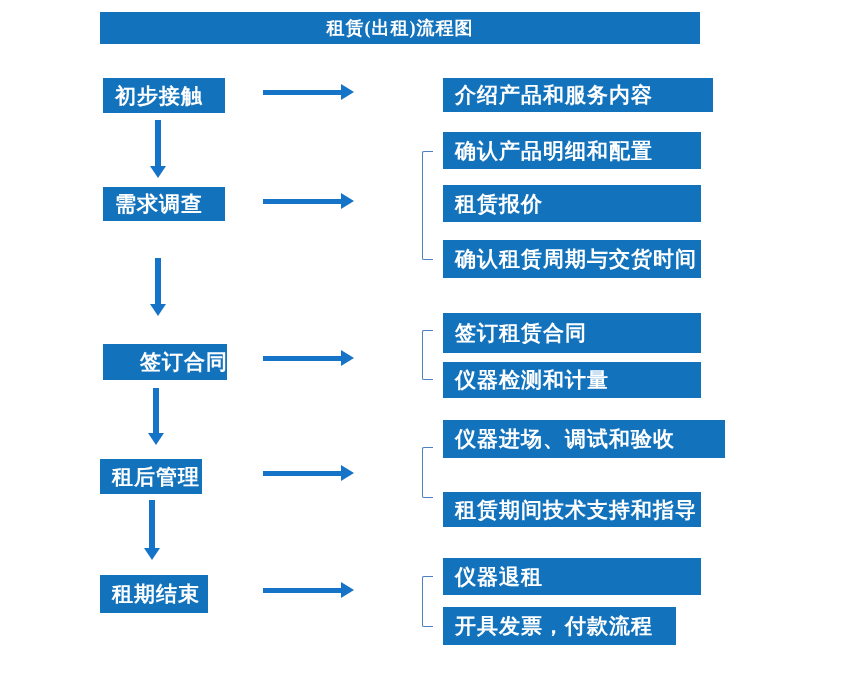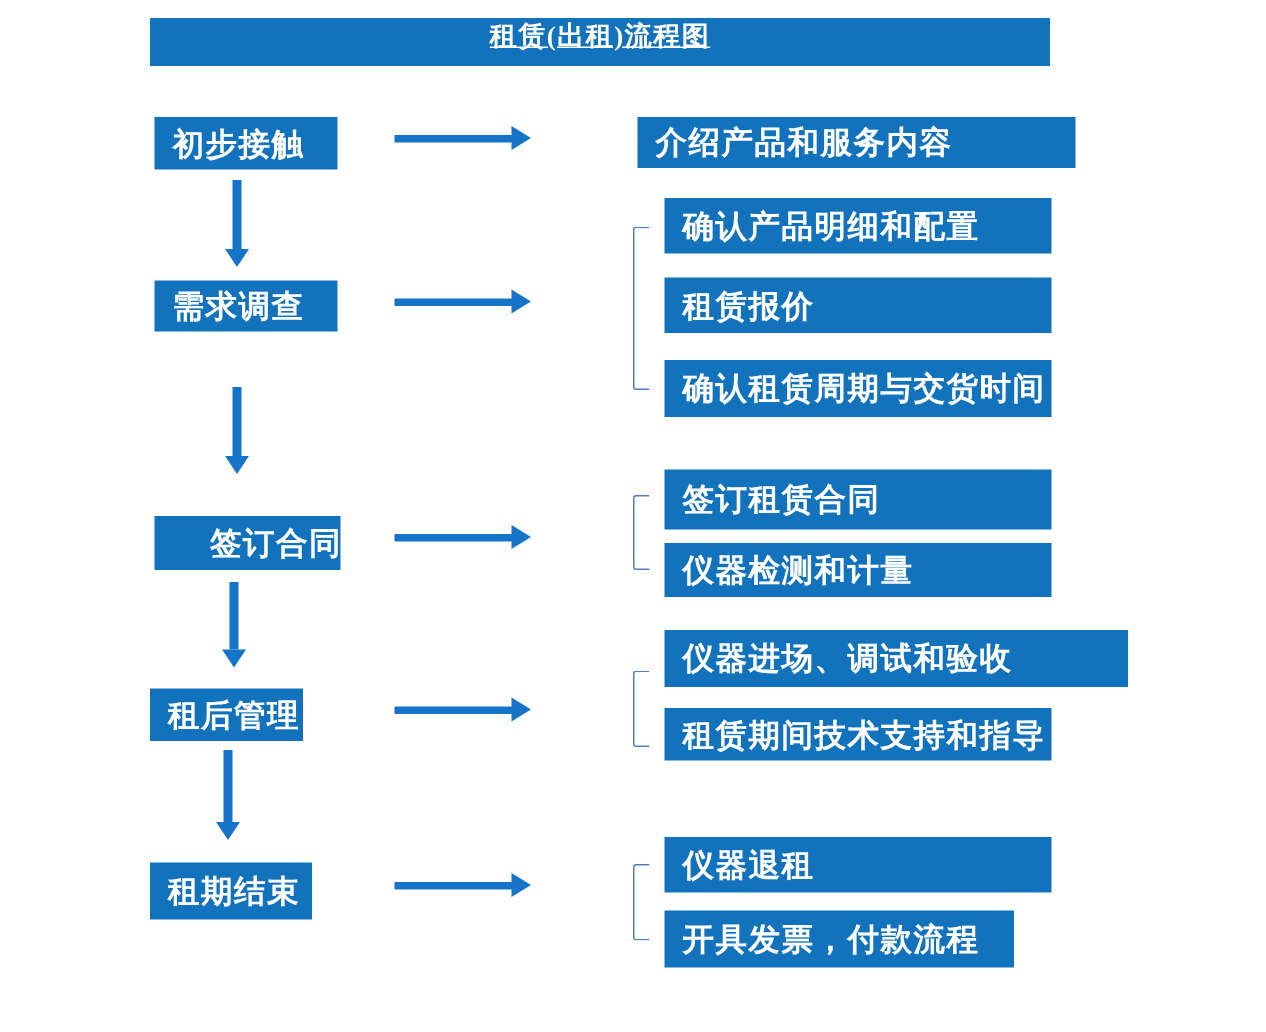--- a/index.html
+++ b/index.html
@@ -19,24 +19,23 @@
     overflow: hidden;
     font-family: "Liberation Serif", "DejaVu Serif", serif;
   }
   .title-bar {
     position: absolute;
     background: var(--box-blue);
     color: var(--text-white);
     font-size: 18px;
     font-weight: bold;
     display: flex;
-    align-items: flex-start;
+    align-items: center;
     justify-content: center;
     letter-spacing: 1px;
-    text-decoration: underline;
   }
   .stage-box, .detail-box {
     position: absolute;
     background: var(--box-blue);
     color: var(--text-white);
     font-size: 21px;
     font-weight: bold;
     display: flex;
     align-items: center;
     padding-left: 12px;
@@ -138,24 +137,24 @@
   <div class="h-arrow" style="left:263px; top:582px; width:91px;">
     <div class="shaft"></div>
     <div class="head"></div>
   </div>
 
   <div class="bracket" style="left:422px; top:151px; height:109px;"></div>
   <div class="bracket" style="left:422px; top:330px; height:50px;"></div>
   <div class="bracket" style="left:422px; top:447px; height:51px;"></div>
   <div class="bracket" style="left:422px; top:576px; height:51px;"></div>
 
-  <div class="detail-box" style="left:425px; top:78px;  width:292px; height:34px;">介绍产品和服务内容</div>
+  <div class="detail-box" style="left:443px; top:78px;  width:270px; height:34px;">介绍产品和服务内容</div>
   <div class="detail-box" style="left:443px; top:132px; width:258px; height:37px;">确认产品明细和配置</div>
   <div class="detail-box" style="left:443px; top:185px; width:258px; height:37px;">租赁报价</div>
   <div class="detail-box" style="left:443px; top:240px; width:258px; height:38px;">确认租赁周期与交货时间</div>
   <div class="detail-box" style="left:443px; top:313px; width:258px; height:40px;">签订租赁合同</div>
   <div class="detail-box" style="left:443px; top:362px; width:258px; height:36px;">仪器检测和计量</div>
-  <div class="detail-box" style="left:443px; top:420px; width:309px; height:38px;">仪器进场、调试和验收</div>
-  <div class="detail-box" style="left:443px; top:472px; width:258px; height:35px;">租赁期间技术支持和指导</div>
+  <div class="detail-box" style="left:443px; top:420px; width:282px; height:38px;">仪器进场、调试和验收</div>
+  <div class="detail-box" style="left:443px; top:492px; width:258px; height:35px;">租赁期间技术支持和指导</div>
   <div class="detail-box" style="left:443px; top:558px; width:258px; height:37px;">仪器退租</div>
   <div class="detail-box" style="left:443px; top:607px; width:233px; height:38px;">开具发票，付款流程</div>
 
 </div>
 
 </body></html>

